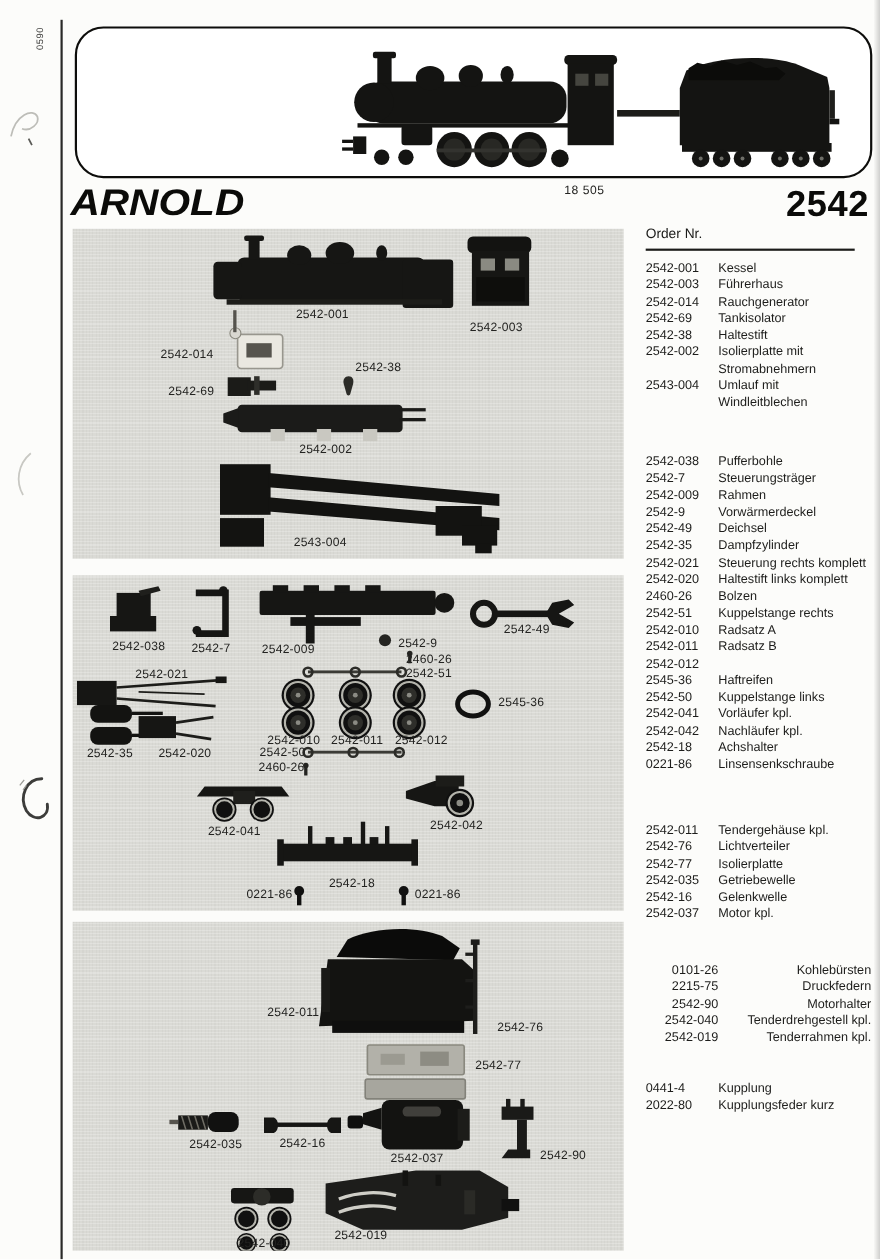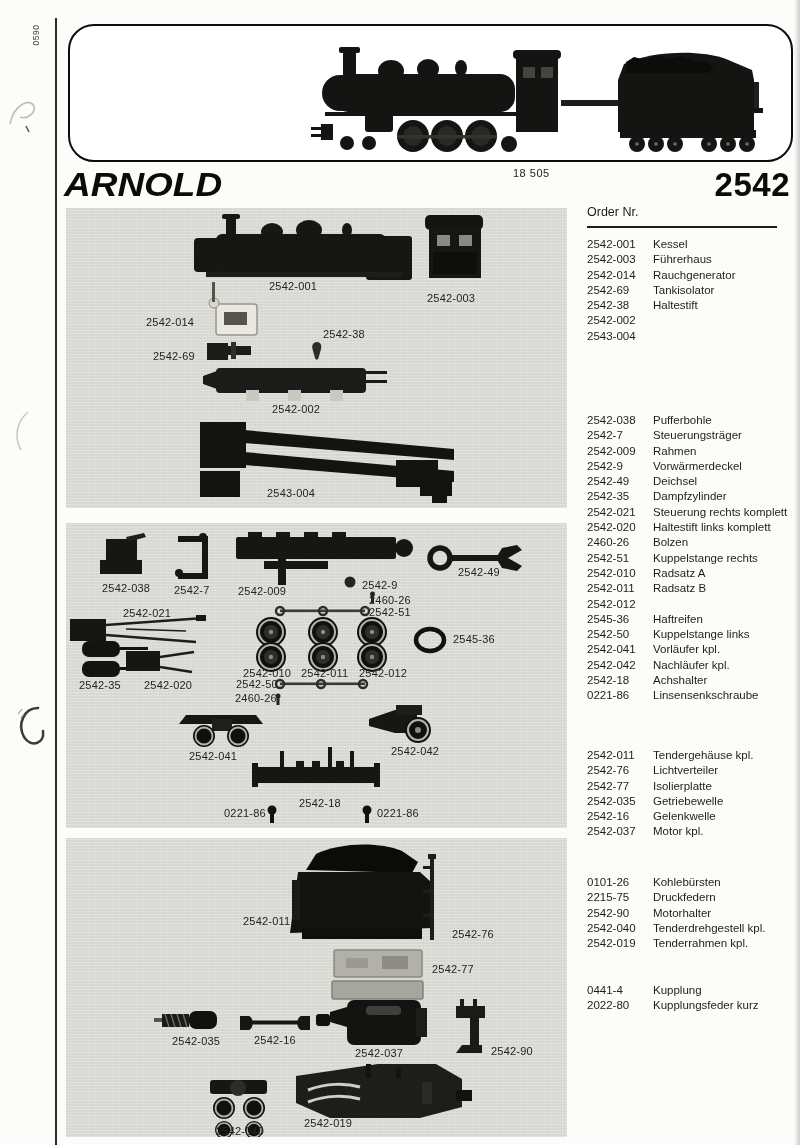--- a/index.html
+++ b/index.html
@@ -444,23 +444,31 @@
             </span>
           </div>
           <div class="order-row">
             <span class="nr">2542-38</span>
             <span class="nm">
               <div>Haltestift</div>
             </span>
           </div>
           <div class="order-row">
             <span class="nr">2542-002</span>
+            <span class="nm">
+              <div>Isolierplatte mit</div>
+              <div>Stromabnehmern</div>
+            </span>
           </div>
           <div class="order-row">
             <span class="nr">2543-004</span>
+            <span class="nm">
+              <div>Umlauf mit</div>
+              <div>Windleitblechen</div>
+            </span>
           </div>
         </div>
         <div class="order-group" style="top: 413px;">
           <div class="order-row">
             <span class="nr">2542-038</span>
             <span class="nm">
               <div>Pufferbohle</div>
             </span>
           </div>
           <div class="order-row">
@@ -600,21 +608,21 @@
               <div>Gelenkwelle</div>
             </span>
           </div>
           <div class="order-row">
             <span class="nr">2542-037</span>
             <span class="nm">
               <div>Motor kpl.</div>
             </span>
           </div>
         </div>
-        <div class="order-group" style="top: 875px;">
+        <div class="order-group" style="top: 875px; text-align: right;">
           <div class="order-row">
             <span class="nr">0101-26</span>
             <span class="nm">
               <div>Kohlebürsten</div>
             </span>
           </div>
           <div class="order-row">
             <span class="nr">2215-75</span>
             <span class="nm">
               <div>Druckfedern</div>

